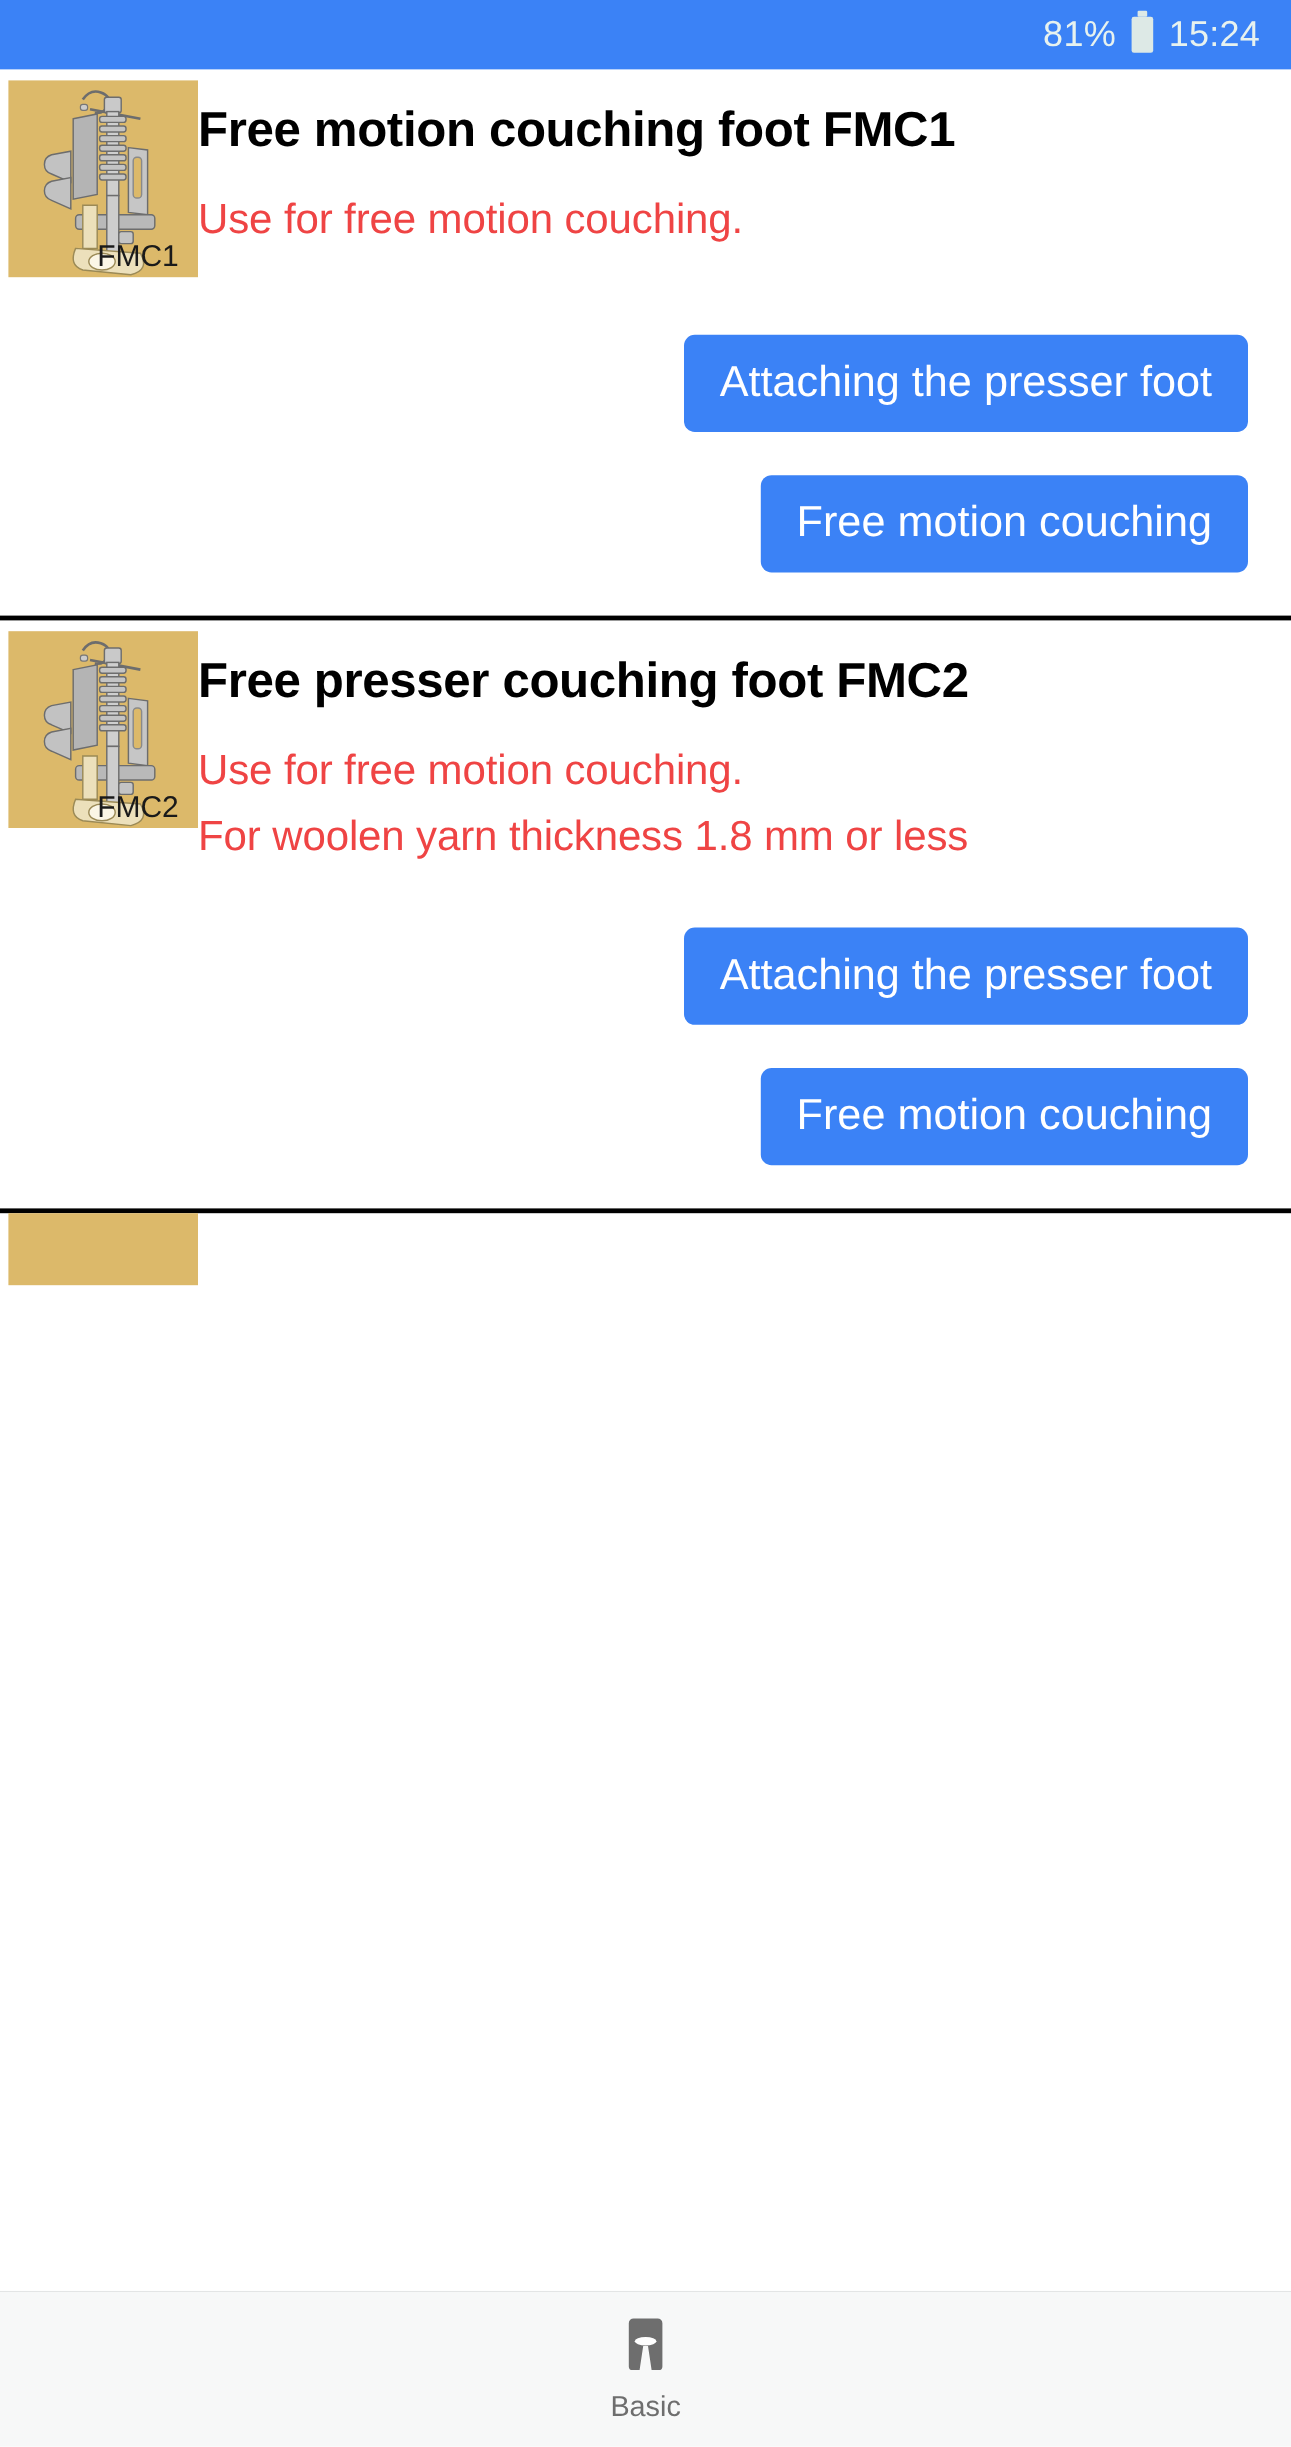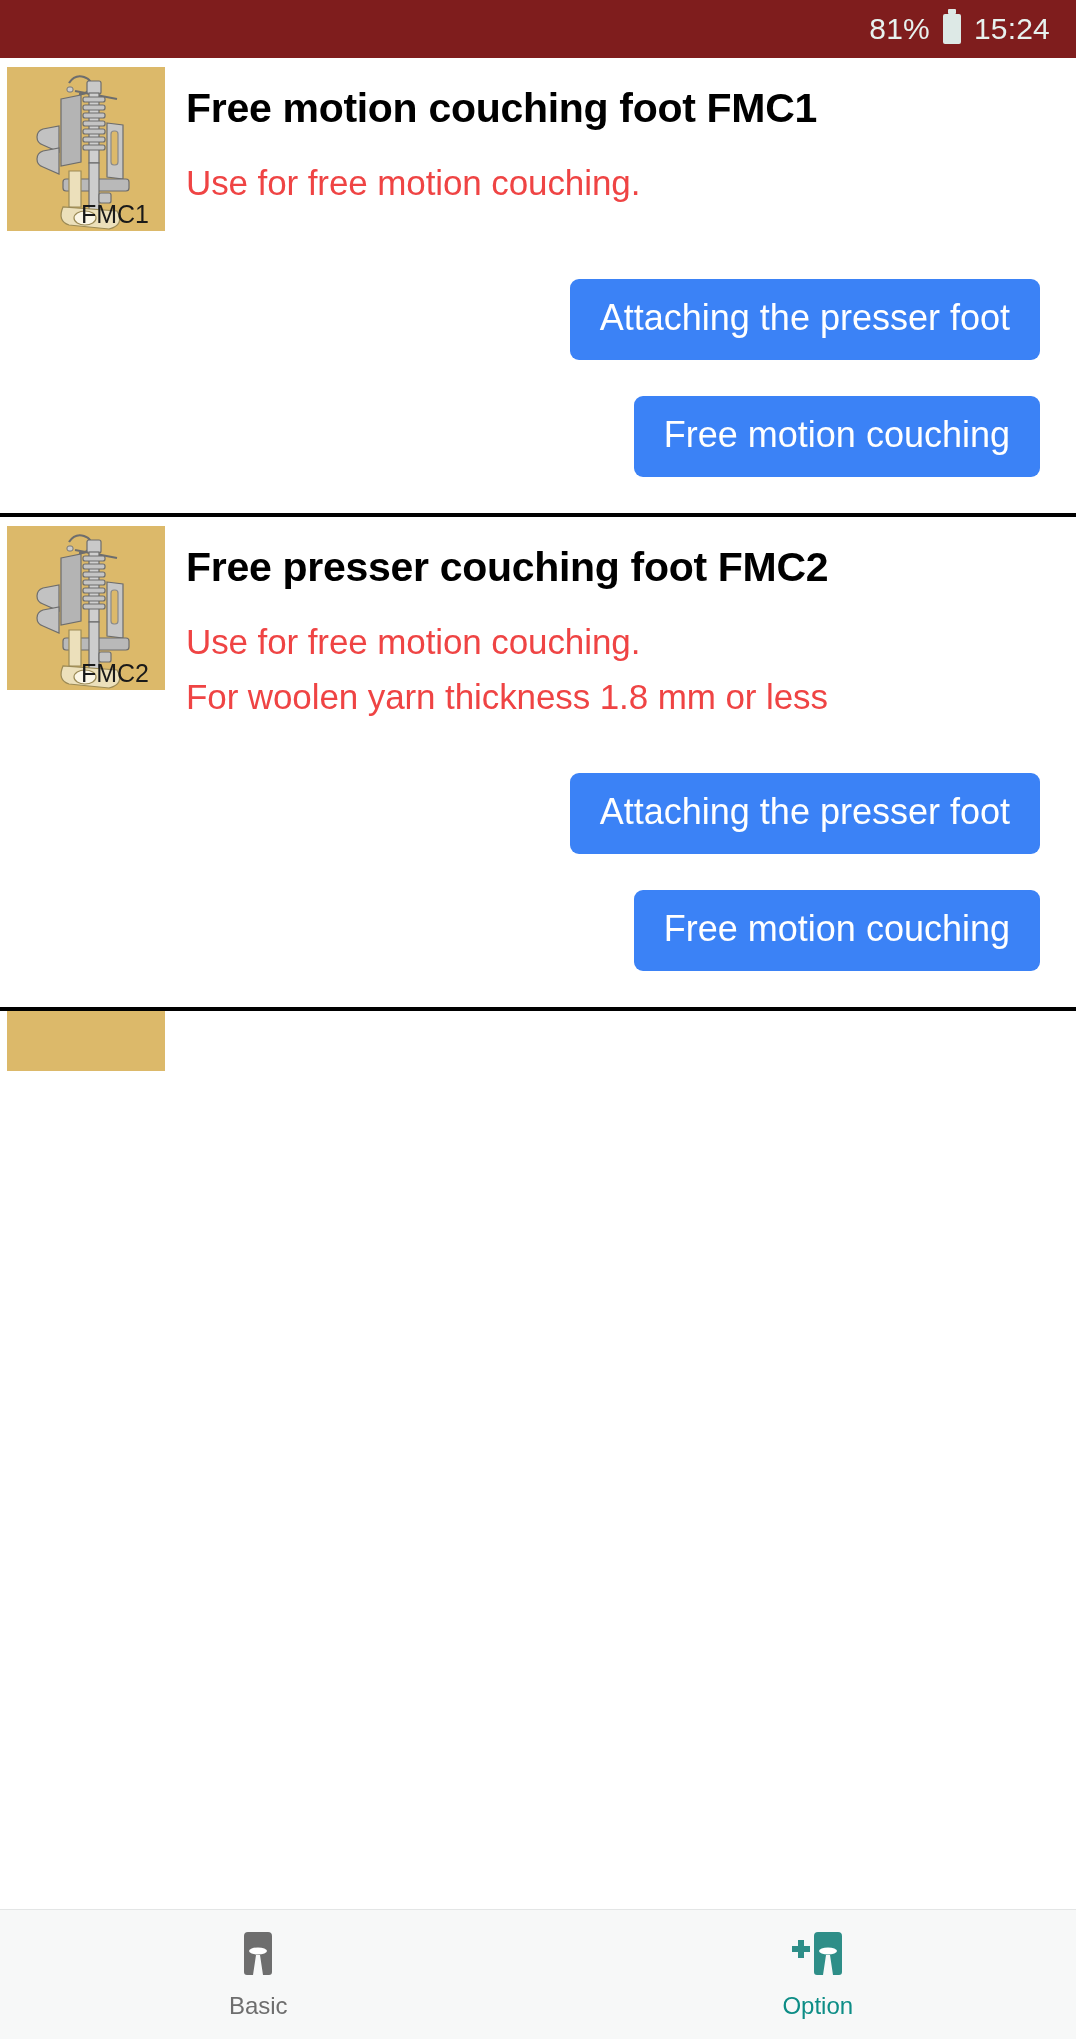--- a/index.html
+++ b/index.html
@@ -12,21 +12,21 @@
   #app {
     position: relative;
     width: 1076px; height: 2039px;
     background: #ffffff;
     display: flex; flex-direction: column;
   }
 
   
   .status-bar {
     height: 58px; flex: 0 0 58px;
-    background: #7f1d1d;
+    background: #3b82f6;
     display: flex; align-items: center; justify-content: flex-end;
     padding-right: 26px; gap: 10px;
   }
   .status-text {
     color: #e7f2ef; font-size: 30px; letter-spacing: .2px;
     font-family: "Liberation Sans", sans-serif;
   }
   .battery-icon {
     position: relative; width: 18px; height: 30px;
     background: #dde9e6; border-radius: 2px; margin: 0 3px;
@@ -57,21 +57,21 @@
     flex: 0 0 158px; width: 158px; height: 164px;
     margin: 9px 0 0 7px;
     background: #dcb96a; position: relative; overflow: hidden;
   }
   .thumb svg { position: absolute; inset: 0; width: 100%; height: 100%; }
   .thumb-label {
     position: absolute; right: 16px; bottom: 2px;
     font-size: 25px; color: #1a1a1a; font-family: "Liberation Sans", sans-serif;
   }
 
-  .card-body { flex: 1 1 auto; padding-left: 21px; padding-right: 28px; }
+  .card-body { flex: 1 1 auto; padding-right: 28px; }
   .card-title {
     font-size: 41px; font-weight: bold; color: #000000;
     line-height: 1.78; letter-spacing: -0.3px; padding-top: 14px;
   }
   .card-desc {
     font-size: 35px; color: #ef4444; line-height: 1.58;
     padding-top: 10px; letter-spacing: -0.1px;
   }
 
   .btn-row { display: flex; justify-content: flex-end; padding-right: 36px; }
@@ -238,26 +238,16 @@
     <div class="nav-item inactive">
       <svg class="nav-icon" viewBox="0 0 74 52" aria-hidden="true">
         <g fill="#6e6e6e">
           <path d="M27 2 h20 a4 4 0 0 1 4 4 v36 a3 3 0 0 1 -3 3 h-6 l-3 -20 h-4 l-3 20 h-6 a3 3 0 0 1 -3 -3 v-36 a4 4 0 0 1 4 -4 z"></path>
         </g>
         <ellipse cx="37" cy="21" rx="9" ry="3.5" fill="#ffffff"></ellipse>
       </svg>
       <span class="nav-label">Basic</span>
     </div>
 
-    <div class="nav-item active">
-      <svg class="nav-icon" viewBox="0 0 74 52" aria-hidden="true">
-        <g fill="#2e8e88">
-          <path d="M11 16 h6 v-6 h6 v6 h6 v6 h-6 v6 h-6 v-6 h-6 z"></path>
-          <path d="M37 2 h20 a4 4 0 0 1 4 4 v36 a3 3 0 0 1 -3 3 h-6 l-3 -20 h-4 l-3 20 h-6 a3 3 0 0 1 -3 -3 v-36 a4 4 0 0 1 4 -4 z"></path>
-        </g>
-        <ellipse cx="47" cy="21" rx="9" ry="3.5" fill="#ffffff"></ellipse>
-      </svg>
-      <span class="nav-label">Option</span>
-    </div>
 
   </div>
 
 </div>
 
 </body></html>

